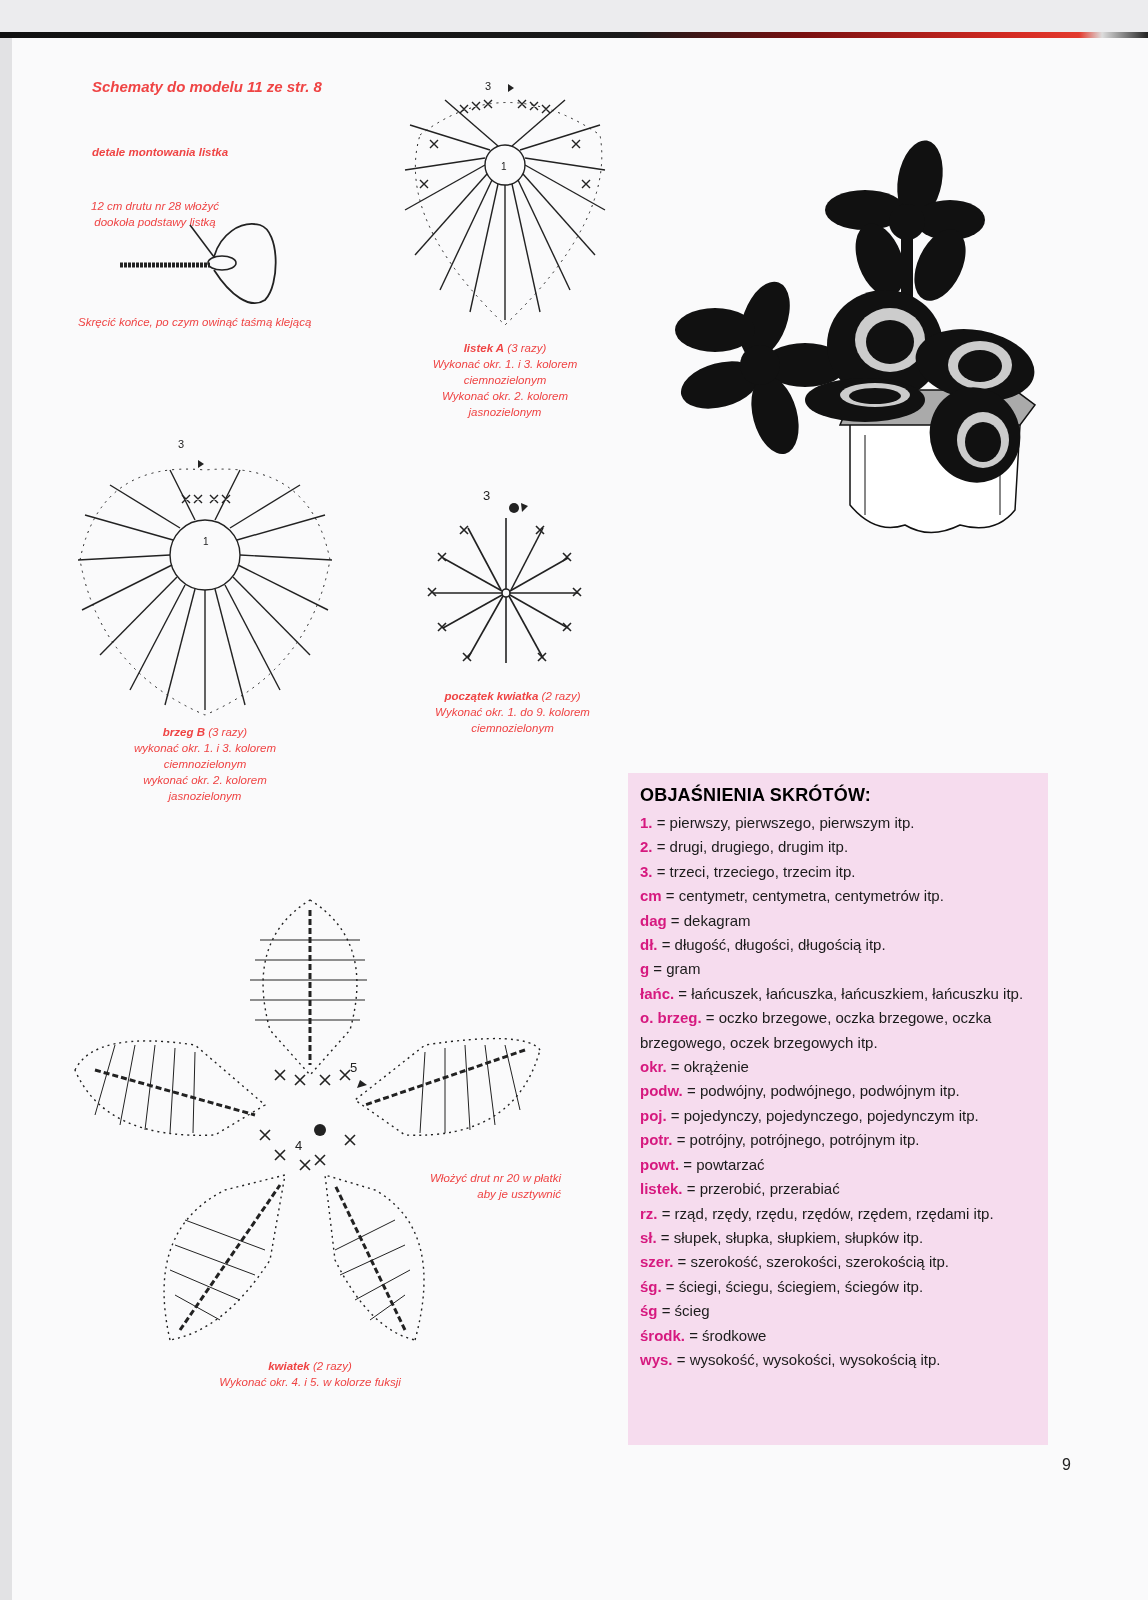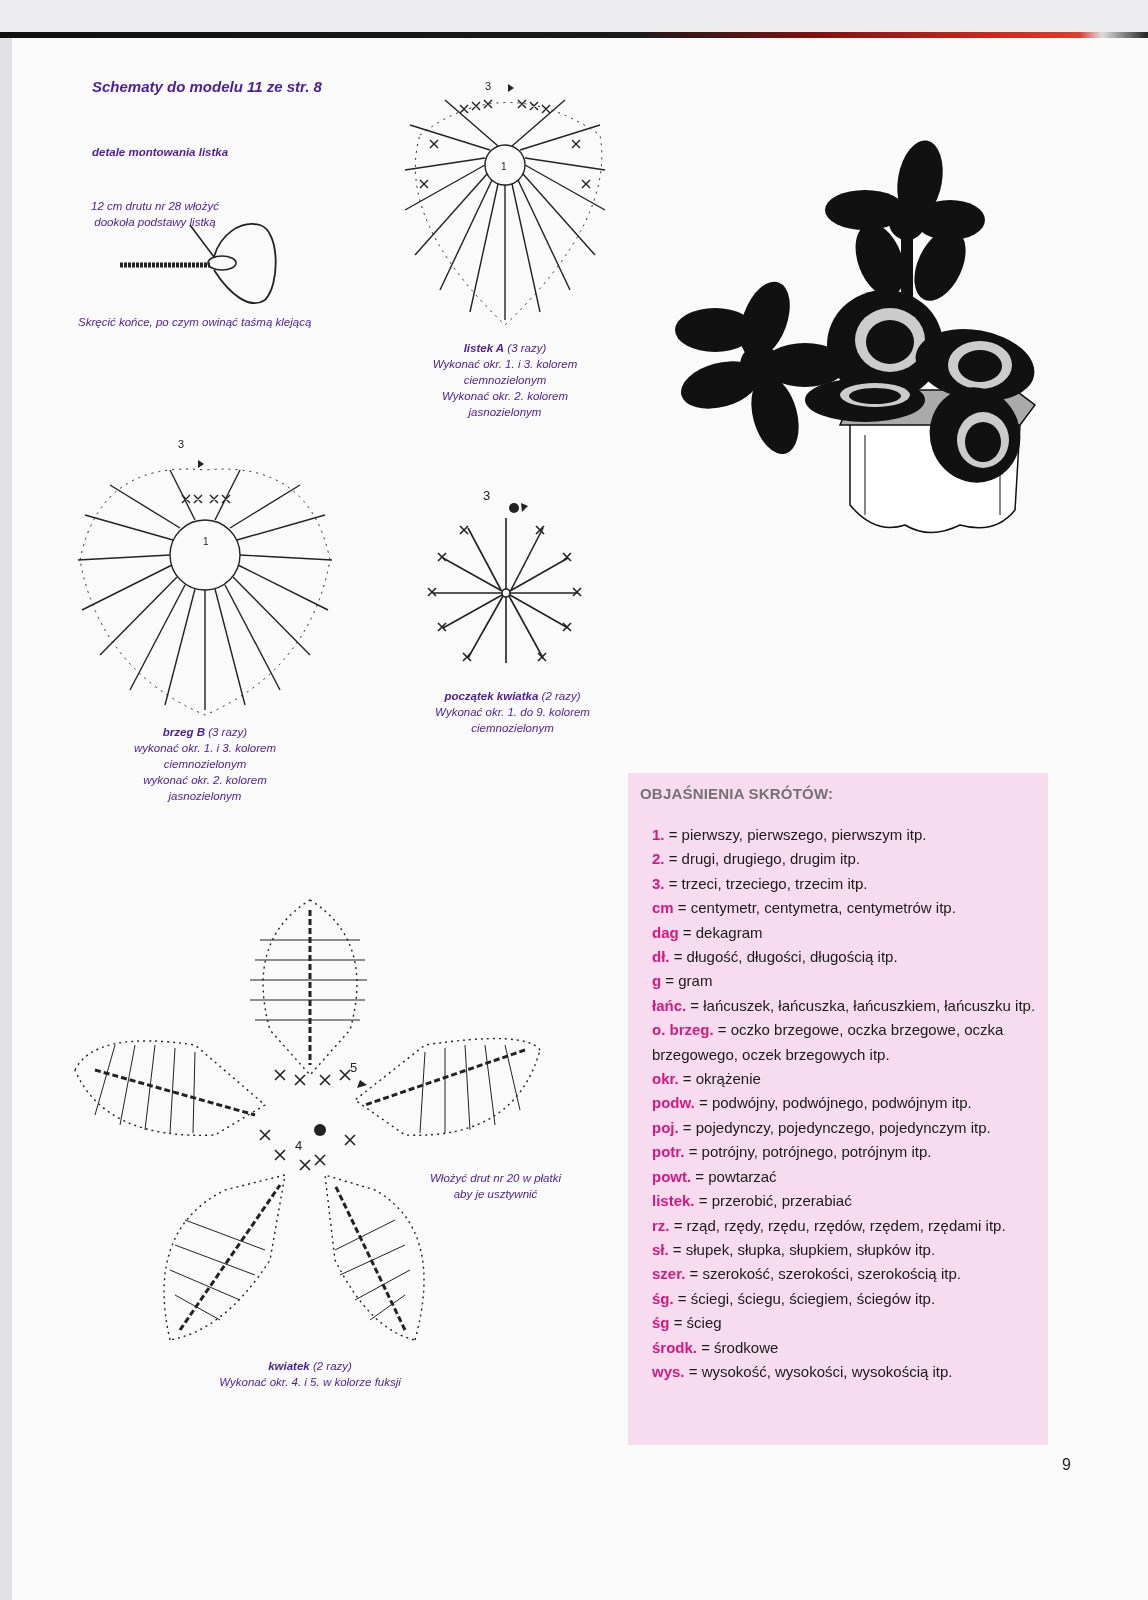--- a/index.html
+++ b/index.html
@@ -6,31 +6,31 @@
     body {
       width:1148px; height:1600px; position:relative; overflow:hidden;
       background:#f7f7f8;
       font-family:"Liberation Sans", sans-serif;
     }
     .topband { position:absolute; left:0; top:0; width:1148px; height:32px; background:#ececee; }
     .topline { position:absolute; left:0; top:32px; width:1148px; height:6px;
       background:linear-gradient(90deg,#111 0%,#1a1a1a 55%,#7a1010 70%,#d42a22 88%,#e33a2e 94%,#ddd 96%,#222 100%); }
     .leftedge { position:absolute; left:0; top:38px; width:12px; height:1562px; background:#e2e2e4; }
     .page { position:absolute; left:12px; top:38px; width:1136px; height:1562px; background:#fafafb; }
-    .mag { color:#4c1d95; }
+    .mag { color:#ef4444; }
     .abs { position:absolute; }
     .title { left:92px; top:78px; font-size:15px; font-weight:bold; font-style:italic; }
     .sub { font-size:11.5px; font-weight:bold; font-style:italic; }
     .cap { font-size:11.5px; font-style:italic; text-align:center; line-height:16px; }
     .cap b { font-weight:bold; }
     .legend {
       left:628px; top:773px; width:420px; height:672px; background:#f6dcee;
     }
-    .legend h2 { margin:0; position:absolute; left:12px; top:12px; font-size:15px; font-weight:bold; color:#737373; letter-spacing:0.2px; }
-    .legend ul { list-style:none; margin:12px; padding:0; position:absolute; left:12px; top:38px; width:404px; }
+    .legend h2 { margin:0; position:absolute; left:12px; top:12px; font-size:18px; font-weight:bold; color:#000000; letter-spacing:0.2px; }
+    .legend ul { list-style:none; margin:0; padding:0; position:absolute; left:12px; top:38px; width:404px; }
     .legend li { font-size:15px; line-height:24.4px; color:#1b1b1b; }
     .legend li .k { color:#d6197f; font-weight:bold; }
     .pagenum { left:1062px; top:1456px; font-size:16px; color:#222; }
     svg { position:absolute; overflow:visible; }
   </style>
 </head>
 <body>
 
 <div class="topband"></div>
 <div class="topline"></div>
@@ -223,21 +223,21 @@
         <line x1="335" y1="370" x2="280" y2="400"></line>
         <line x1="330" y1="395" x2="295" y2="420"></line>
     </g>
     <path d="M200,170 l10,10 m0,-10 l-10,10 M220,175 l10,10 m0,-10 l-10,10 M245,175 l10,10 m0,-10 l-10,10 M265,170 l10,10 m0,-10 l-10,10 M185,230 l10,10 m0,-10 l-10,10 M200,250 l10,10 m0,-10 l-10,10 M240,255 l10,10 m0,-10 l-10,10 M270,235 l10,10 m0,-10 l-10,10 M225,260 l10,10 m0,-10 l-10,10" stroke-width="1.6"></path>
   </g>
   <polygon points="285,180 292,185 282,188" fill="#222"></polygon>
   <circle cx="245" cy="230" r="6" fill="#222"></circle>
   <text x="275" y="172" font-size="13" fill="#222" font-family="Liberation Sans, sans-serif">5</text>
   <text x="220" y="250" font-size="13" fill="#222" font-family="Liberation Sans, sans-serif">4</text>
 </svg>
-<div class="abs cap mag" style="left:430px;top:1170px;text-align:center;">
+<div class="abs cap mag" style="left:430px;top:1170px;text-align:right;">
   <div>Włożyć drut nr 20 w płatki</div>
   <div>aby je usztywnić</div>
 </div>
 <div class="abs cap mag" style="left:195px;top:1358px;width:230px;">
   <div><b>kwiatek</b> <span>(2 razy)</span></div>
   <div>Wykonać okr. 4. i 5. w kolorze fuksji</div>
 </div>
 
 <div class="abs legend">
   <h2>OBJAŚNIENIA SKRÓTÓW:</h2>

